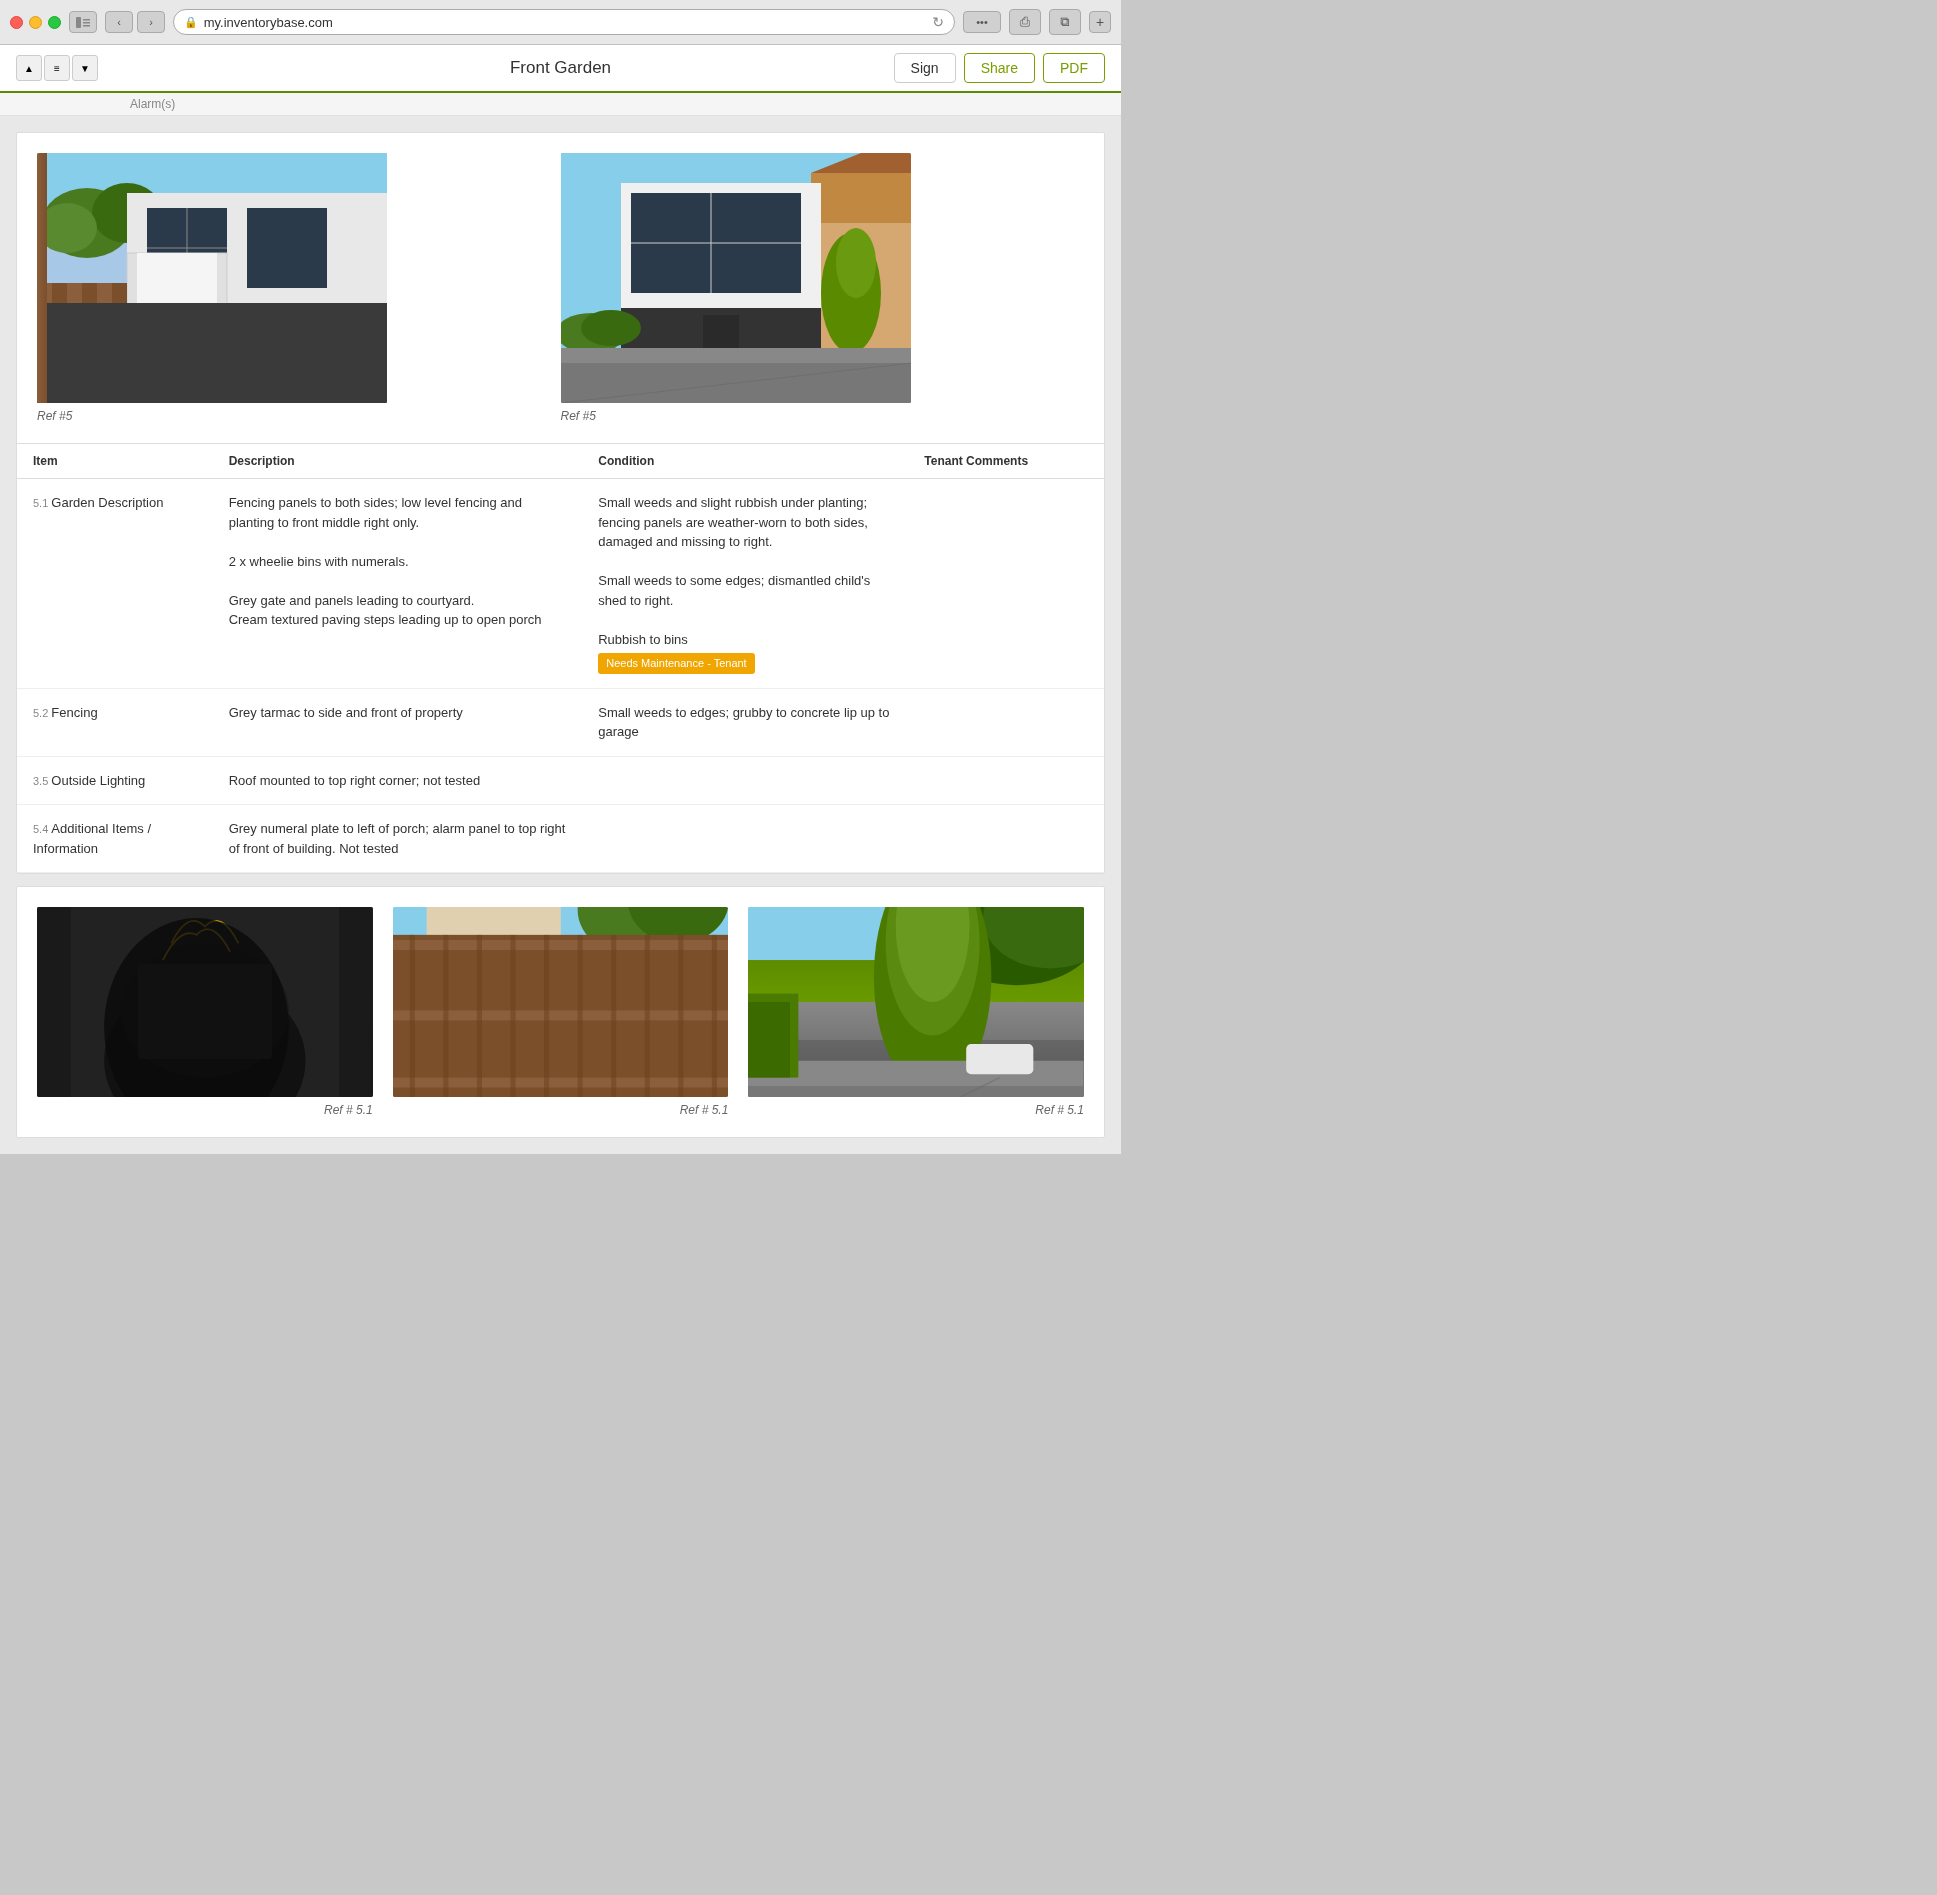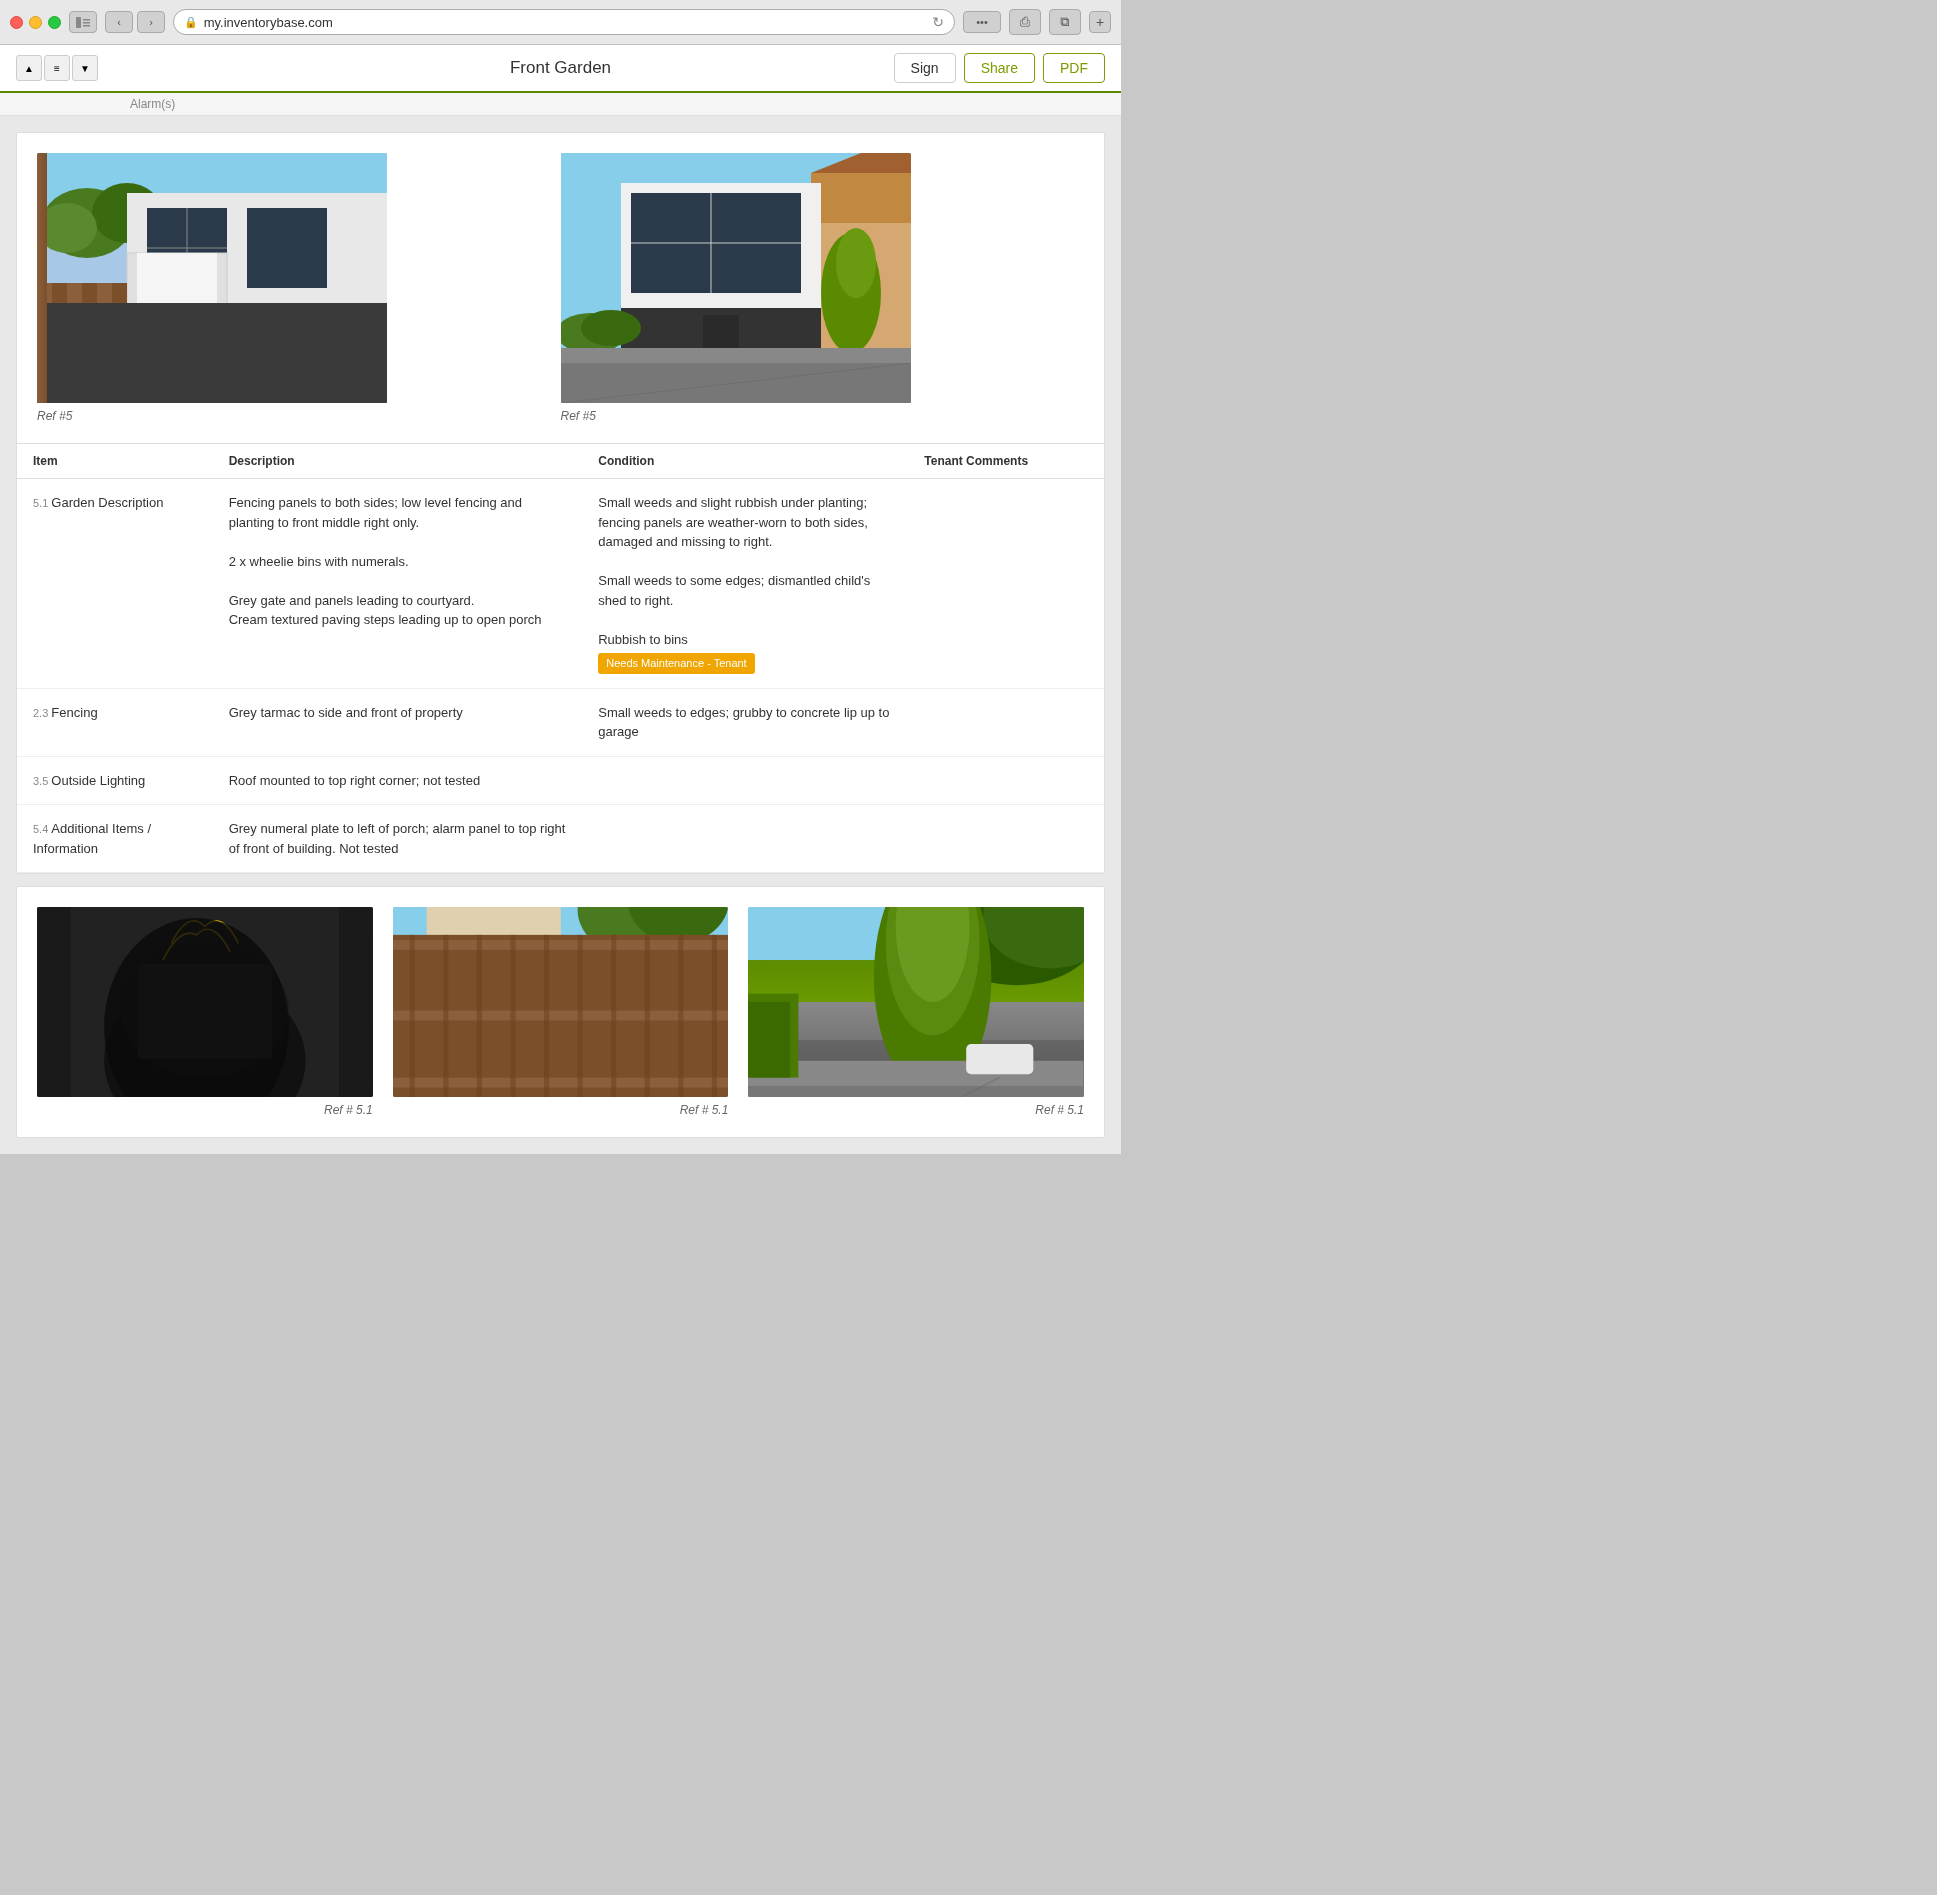--- a/index.html
+++ b/index.html
@@ -580,21 +580,21 @@
             <p>Rubbish to bins</p>
             <div>
               <span class="badge-maintenance">Needs Maintenance - Tenant</span>
             </div>
           </td>
           <td class="col-tenant"></td>
         </tr>
 
         <tr>
           <td class="col-item">
-            <span class="item-num">2.3 </span>
+            <span class="item-num">5.2 </span>
             <span class="item-name">Fencing</span>
           </td>
           <td class="col-desc">
             <p>Grey tarmac to side and front of property</p>
           </td>
           <td class="col-cond">
             <p>Small weeds to edges; grubby to concrete lip up to garage</p>
           </td>
           <td class="col-tenant"></td>
         </tr>

